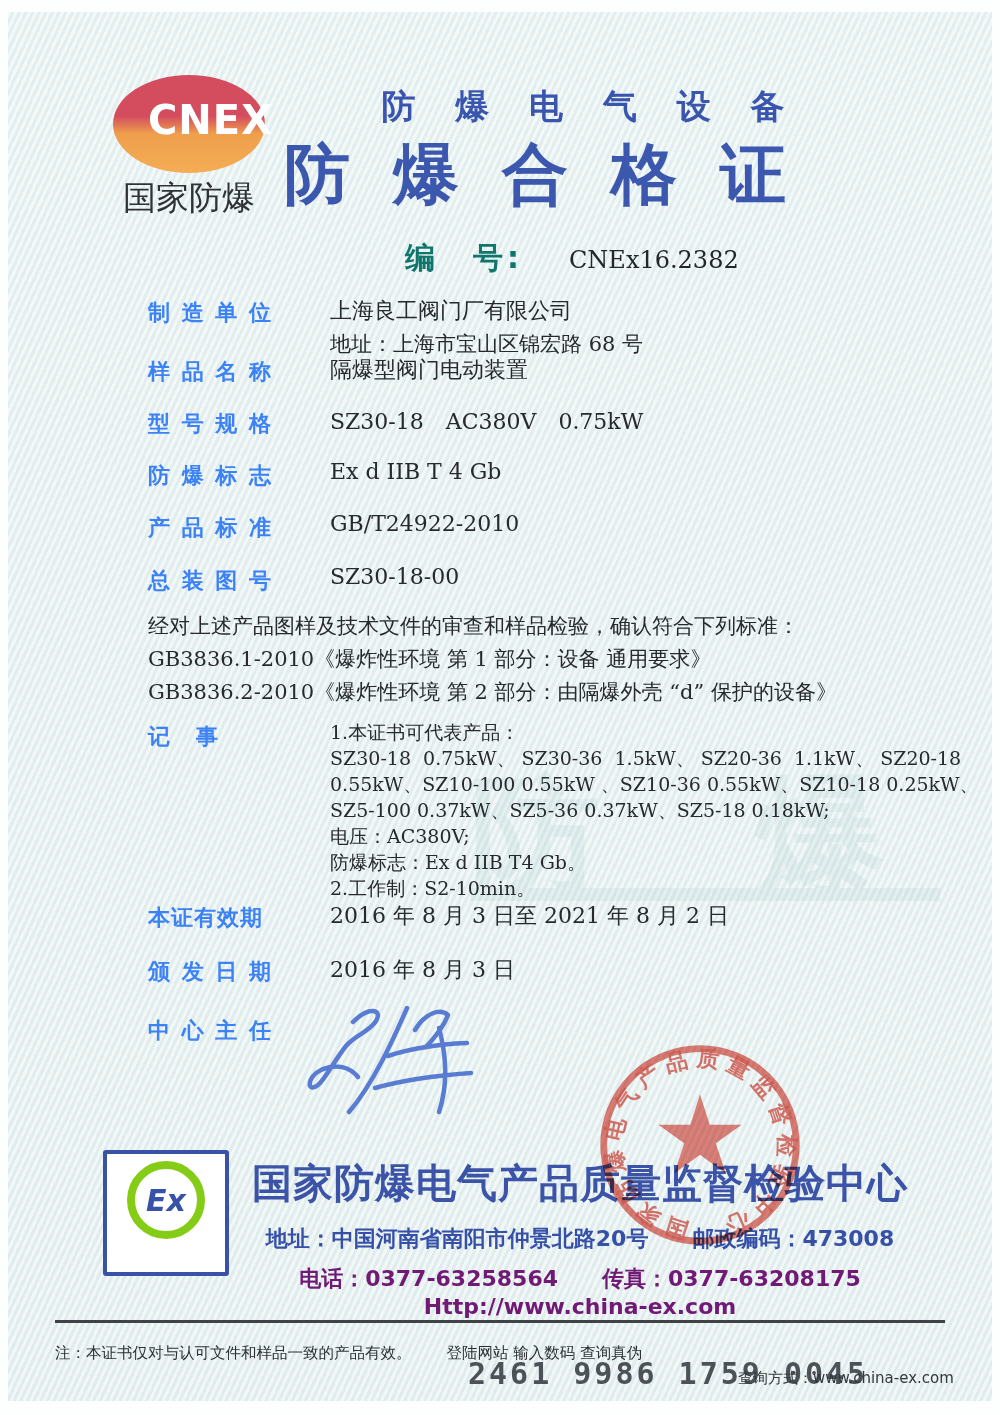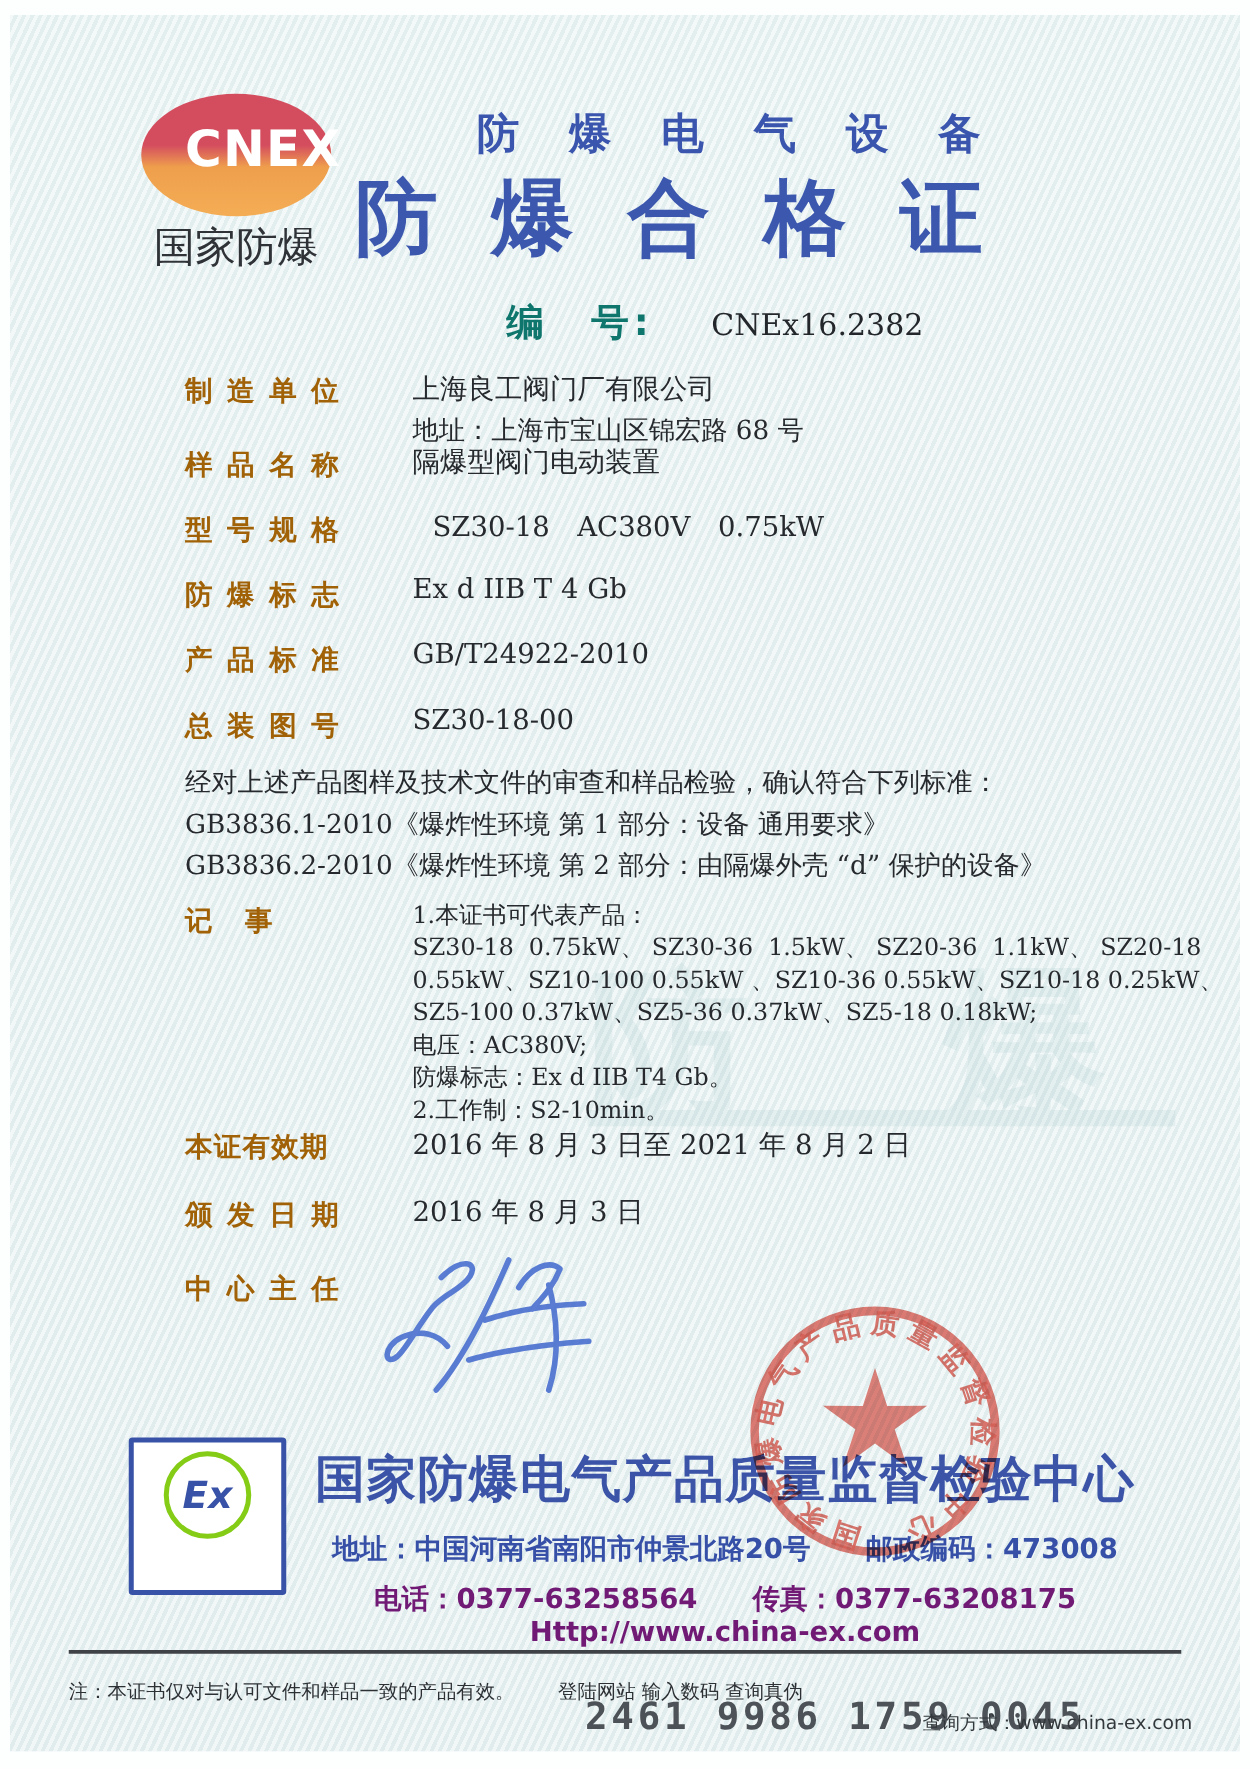--- a/index.html
+++ b/index.html
@@ -28,35 +28,35 @@
   .cnex-text{color:#ffffff;font-weight:bold;font-size:40px;letter-spacing:1px;margin-top:-8px;margin-left:43px;}
   .cnex-caption{left:98px;top:176px;width:182px;text-align:center;font-size:33px;color:#2f3338;font-weight:500;z-index:2;}
 
   .doc-subtitle{left:280px;top:84px;width:620px;text-align:center;font-size:34px;font-weight:bold;letter-spacing:14px;color:#3a55ad;z-index:2;}
   .doc-title{left:230px;top:130px;width:620px;text-align:center;font-size:66px;font-weight:bold;letter-spacing:10px;color:#3b57ae;z-index:2;}
 
   .cert-no{left:405px;top:238px;display:flex;align-items:baseline;z-index:2;}
   .cert-no-label{font-size:30px;font-weight:600;color:#0f766e;letter-spacing:4px;}
   .cert-no-value{font-size:24px;color:#23262a;margin-left:46px;}
 
-  .flabel{font-size:22px;font-weight:600;color:#a16207;letter-spacing:2px;white-space:pre;z-index:2;}
+  .flabel{font-size:22px;font-weight:600;color:#3b82f6;letter-spacing:2px;white-space:pre;z-index:2;}
   .fvalue{font-size:22px;color:#26292d;white-space:pre;z-index:2;}
 
   .standards{left:148px;top:610px;width:760px;font-size:21px;line-height:33px;color:#26292d;white-space:pre-line;z-index:2;}
   .notes-body{left:330px;top:719px;width:640px;font-size:19px;line-height:26px;color:#26292d;white-space:pre;z-index:2;}
 
   .signature{left:295px;top:998px;z-index:3;}
   .seal{left:593px;top:1038px;z-index:6;mix-blend-mode:multiply;opacity:0.92;}
 
   
   .cqst{left:103px;top:1150px;width:118px;height:118px;border:4px solid #3752a6;background:#ffffff;border-radius:3px;z-index:2;}
   .cqst-bottom{position:absolute;left:0;right:0;bottom:0;height:54px;background:#3752a6;color:#ffffff;text-align:center;}
   .cqst-line1{font-size:23px;letter-spacing:3px;margin-top:4px;font-weight:500;}
   .cqst-line2{font-size:12.5px;letter-spacing:1px;font-weight:bold;}
-  .cqst-circle{position:absolute;left:50%;top:7px;transform:translateX(-50%);width:62px;height:62px;border:4px solid #84cc16;border-radius:50%;background:#ffffff;display:flex;align-items:center;justify-content:center;z-index:2;}
+  .cqst-circle{position:absolute;left:50%;top:7px;transform:translateX(-50%);width:62px;height:62px;border:8px solid #84cc16;border-radius:50%;background:#ffffff;display:flex;align-items:center;justify-content:center;z-index:2;}
   .cqst-ex{color:#3752a6;font-size:30px;font-weight:bold;font-style:italic;}
 
   .org-name{left:238px;top:1156px;width:684px;text-align:center;font-size:40px;font-weight:bold;color:#3b54a8;letter-spacing:1px;z-index:2;font-family:"DejaVu Serif","Liberation Serif",serif;}
   .org-address{left:238px;top:1224px;width:684px;text-align:center;font-size:22px;font-weight:bold;color:#3650a8;z-index:2;}
   .org-contact{left:238px;top:1264px;width:684px;text-align:center;font-size:22px;font-weight:bold;color:#701a75;z-index:2;}
 
   .rule{left:55px;top:1320px;width:890px;height:3px;background:#3f4347;z-index:2;}
   .bottom-note{left:55px;top:1343px;font-size:15.5px;color:#2d3135;z-index:2;}
   .bottom-hint{margin-left:30px;}
   .verify-code{left:468px;top:1356px;font-size:30px;font-weight:bold;color:#4c5257;letter-spacing:3px;z-index:2;}
@@ -81,21 +81,21 @@
   </div>
 
   <div class="abs flabel" style="left:148px;top:298px;">制 造 单 位</div>
   <div class="abs fvalue serif" style="left:330px;top:296px;">上海良工阀门厂有限公司</div>
   <div class="abs fvalue serif" style="left:330px;top:330px;font-size:21px;">地址：上海市宝山区锦宏路 68 号</div>
 
   <div class="abs flabel" style="left:148px;top:357px;">样 品 名 称</div>
   <div class="abs fvalue serif" style="left:330px;top:355px;">隔爆型阀门电动装置</div>
 
   <div class="abs flabel" style="left:148px;top:409px;">型 号 规 格</div>
-  <div class="abs fvalue serif" style="left:346px;top:407px;">SZ30-18　AC380V　0.75kW</div>
+  <div class="abs fvalue serif" style="left:330px;top:407px;">SZ30-18　AC380V　0.75kW</div>
 
   <div class="abs flabel" style="left:148px;top:461px;">防 爆 标 志</div>
   <div class="abs fvalue serif" style="left:330px;top:459px;">Ex d IIB T 4 Gb</div>
 
   <div class="abs flabel" style="left:148px;top:513px;">产 品 标 准</div>
   <div class="abs fvalue serif" style="left:330px;top:511px;">GB/T24922-2010</div>
 
   <div class="abs flabel" style="left:148px;top:566px;">总 装 图 号</div>
   <div class="abs fvalue serif" style="left:330px;top:564px;">SZ30-18-00</div>
 

